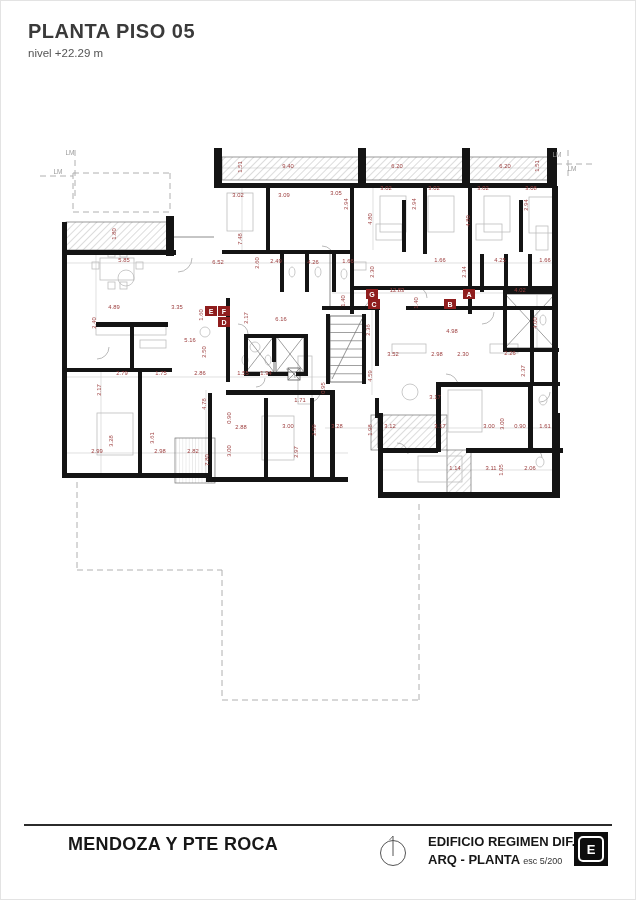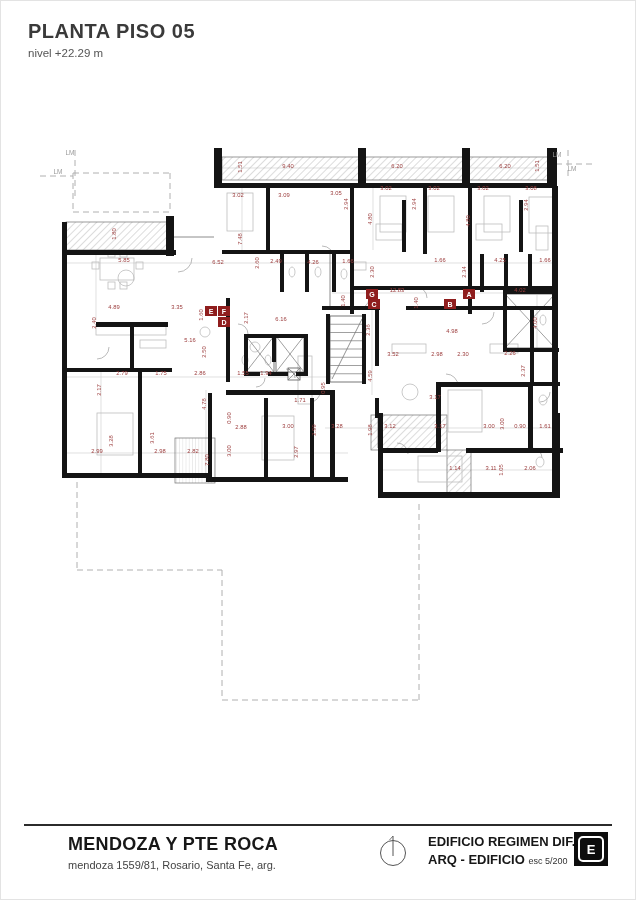--- a/index.html
+++ b/index.html
@@ -352,30 +352,29 @@
       <g>
         <rect x="444" y="299" width="12" height="10" fill="#8f1d1d"></rect>
         <text x="450" y="306.6" fill="#ffffff" font-size="7" font-weight="bold" text-anchor="middle">B</text>
       </g>
     </g>
   </svg>
 
 <div class="ftr">
   <div class="ftr-left">
     <div class="proj">MENDOZA Y PTE ROCA</div>
-    <div class="addr">mendoza 1559/81, Rosario, Santa Fe, arg.</div>
   </div>
   <svg class="compass" viewBox="0 0 34 34">
     <circle cx="17" cy="19" r="12.5" fill="none" stroke="#555" stroke-width="1"></circle>
     <line x1="17" y1="2" x2="17" y2="22" stroke="#555" stroke-width="1"></line>
     <line x1="13.5" y1="6" x2="17" y2="2" stroke="#555" stroke-width="0.8"></line>
   </svg>
   <div class="ftr-right">
     <div class="l1">EDIFICIO REGIMEN DIF.</div>
     <div class="l2">
-      <span>ARQ - EDIFICIO</span>
+      <span>ARQ - PLANTA</span>
       <span class="esc">esc 5/200</span>
     </div>
   </div>
   <div class="logo">
     <div class="logo-in">E</div>
   </div>
 </div>
 
 </body></html>

